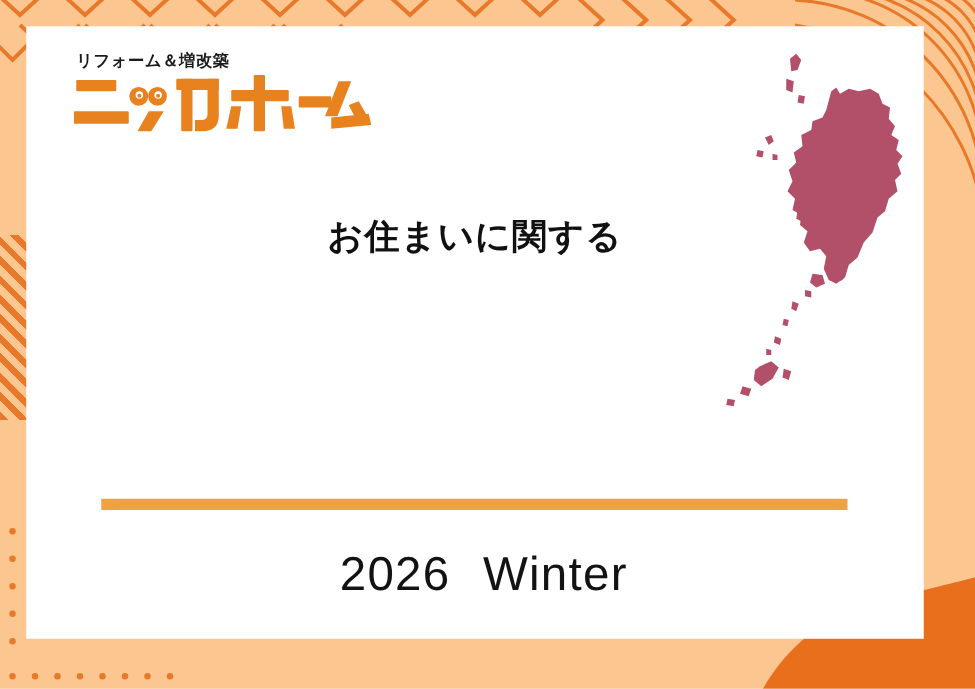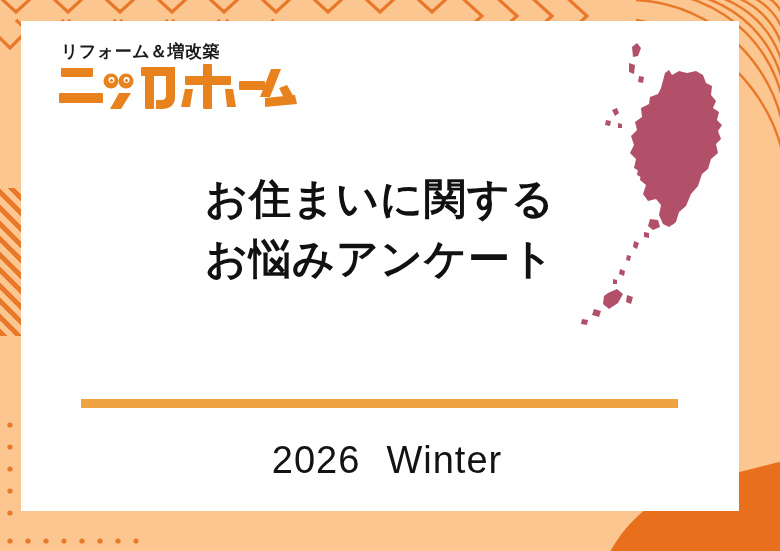--- a/index.html
+++ b/index.html
@@ -93,21 +93,21 @@
   }
 
   
   .logo {
     position: absolute;
     left: 38px;
     top: 22px;
     width: 260px;
   }
   .logo-tagline {
-    font-size: 17px;
+    font-size: 13px;
     font-weight: 700;
     color: #1b1b1b;
     letter-spacing: 0.5px;
     line-height: 1;
     margin: 0 0 3px 2px;
     white-space: nowrap;
     font-family: "DejaVu Sans", "Liberation Sans", sans-serif;
   }
   .logo-mark {
     display: block;
@@ -127,21 +127,21 @@
   
   .title-block {
     position: absolute;
     left: 0;
     right: 0;
     top: 148px;
     text-align: center;
   }
   .title-line {
     font-family: "DejaVu Sans", "Liberation Sans", sans-serif;
-    font-size: 42px;
+    font-size: 28px;
     font-weight: 700;
     color: #111111;
     line-height: 1.42;
     letter-spacing: 1px;
     white-space: nowrap;
     margin: 0;
   }
 
   
   .divider {
@@ -310,21 +310,20 @@
         <path d="M36 266 l9 -4 l6 5 l-5 9 l-9 6 l-6 -5 l1 -8 Z"></path>
         <path d="M55 268 l6 2 l-2 7 l-5 -2 Z"></path>
 
         <path d="M22 282 l7 2 l-2 6 l-7 -2 Z"></path>
         <path d="M10 292 l6 1 l-1 5 l-6 -1 Z"></path>
       </g>
     </svg>
 
     <div class="title-block">
       <div class="title-line">お住まいに関する</div>
-      <div class="title-line">お悩みアンケート</div>
     </div>
 
     <div class="divider"></div>
 
     <div class="season">
       <span>2026</span><span class="gap"></span><span>Winter</span>
     </div>
 
   </div>
 </div>

